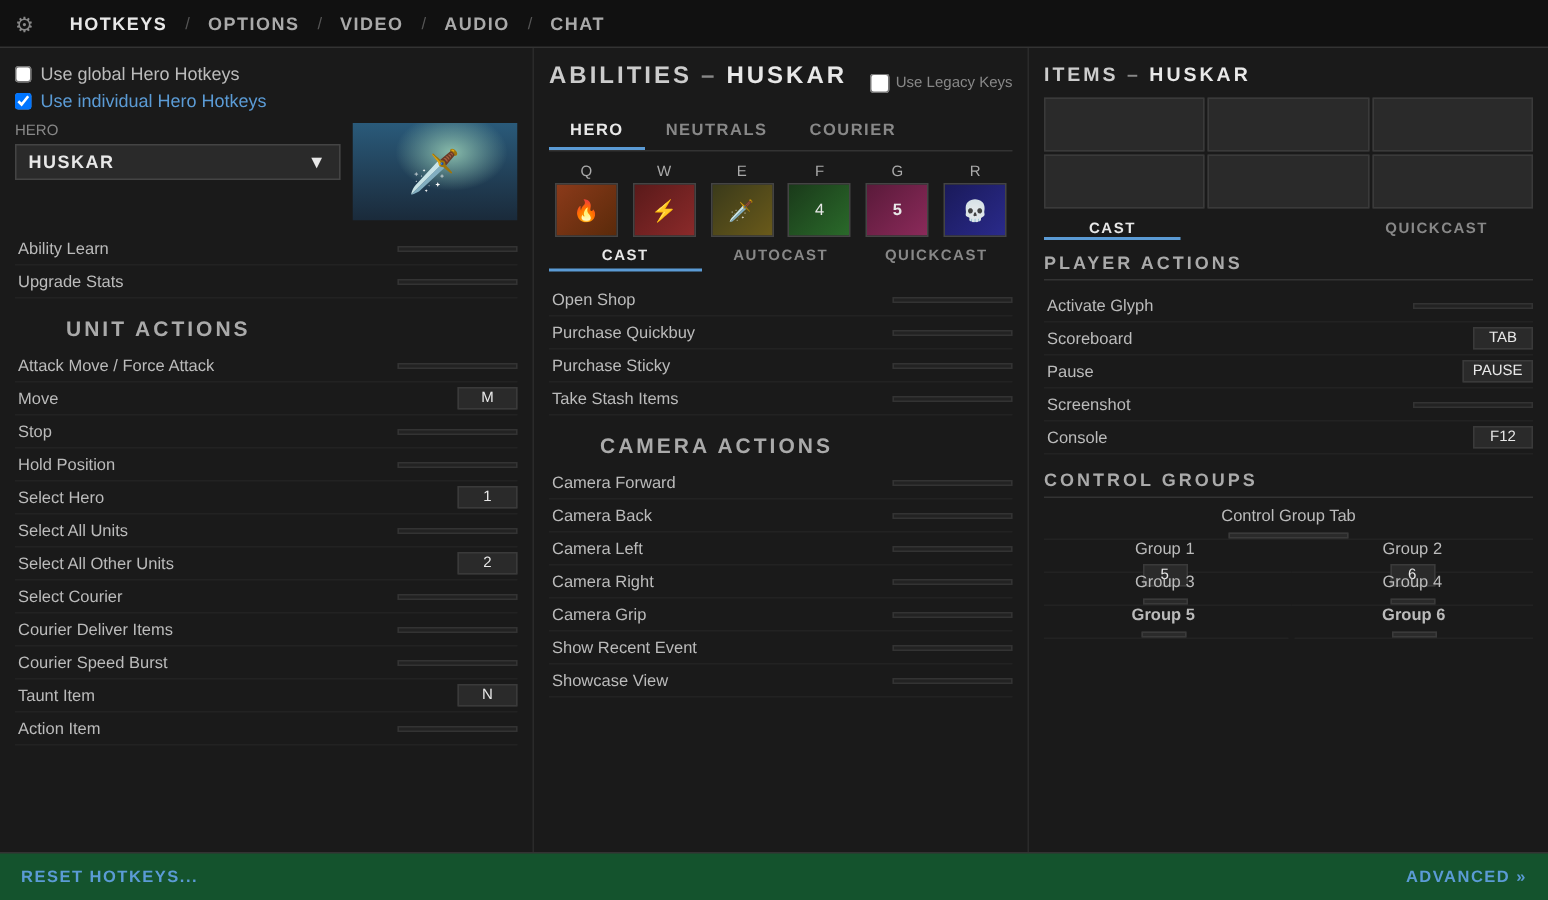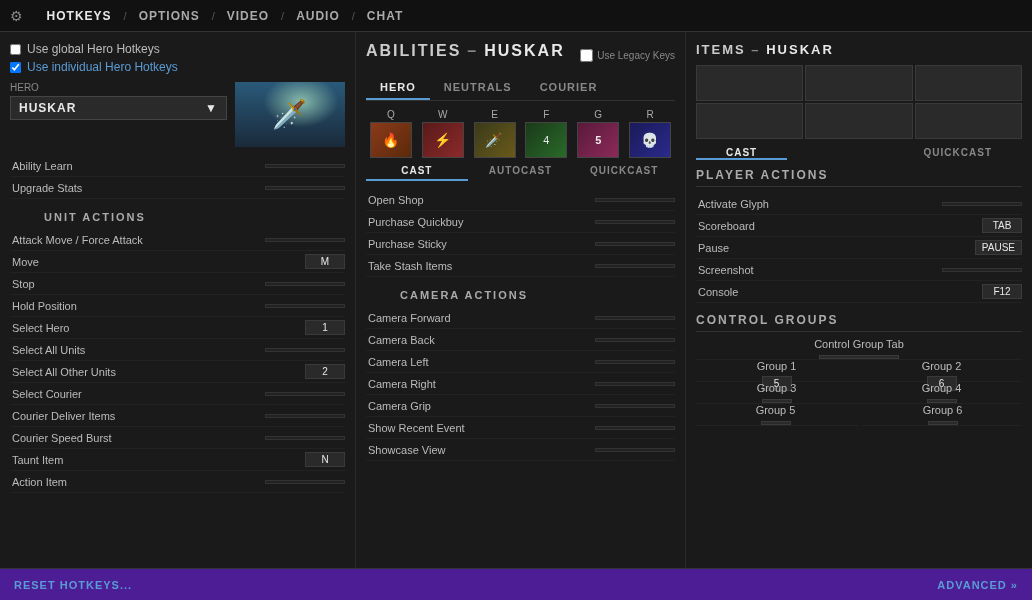--- a/index.html
+++ b/index.html
@@ -107,21 +107,21 @@
       background: 
         radial-gradient(ellipse at 60% 30%, #8ba 0%, transparent 40%),
         linear-gradient(180deg, #2a5a7a 0%, #1a2a3a 100%);
       display: flex;
       align-items: center;
       justify-content: center;
       font-size: 28px;
     }
 
     .section-title {
-      font-size: 11px;
+      font-size: 14px;
       font-weight: bold;
       letter-spacing: 2px;
       color: #aaa;
       text-transform: uppercase;
       margin: 12px 0 6px 0;
       padding-left: 34px;
     }
 
     .hotkey-row {
       display: flex;
@@ -345,21 +345,21 @@
       text-align: center;
     }
 
     
     .bottom-bar {
       position: fixed;
       bottom: 0;
       left: 0;
       right: 0;
       height: 32px;
-      background: #4c1d95;
+      background: #14532d;
       border-top: 1px solid #333;
       display: flex;
       align-items: center;
       justify-content: space-between;
       padding: 0 14px;
     }
     .reset-btn {
       color: #5b9bd5;
       font-size: 11px;
       font-weight: bold;
@@ -674,21 +674,21 @@
         <div class="cg-row" style="flex:1; padding-right:4px;">
           <span class="cg-label">Group 3</span>
           <div class="cg-key" style="min-width:30px;"></div>
         </div>
         <div class="cg-row" style="flex:1;">
           <span class="cg-label">Group 4</span>
           <div class="cg-key" style="min-width:30px;"></div>
         </div>
       </div>
 
-      <div style="display:flex; gap:4px;">
+      <div style="display:flex; gap:4px;font-weight:bold;">
         <div class="cg-row" style="flex:1; padding-right:4px;">
           <span class="cg-label">Group 5</span>
           <div class="cg-key" style="min-width:30px;"></div>
         </div>
         <div class="cg-row" style="flex:1;">
           <span class="cg-label">Group 6</span>
           <div class="cg-key" style="min-width:30px;"></div>
         </div>
       </div>
     </div>

